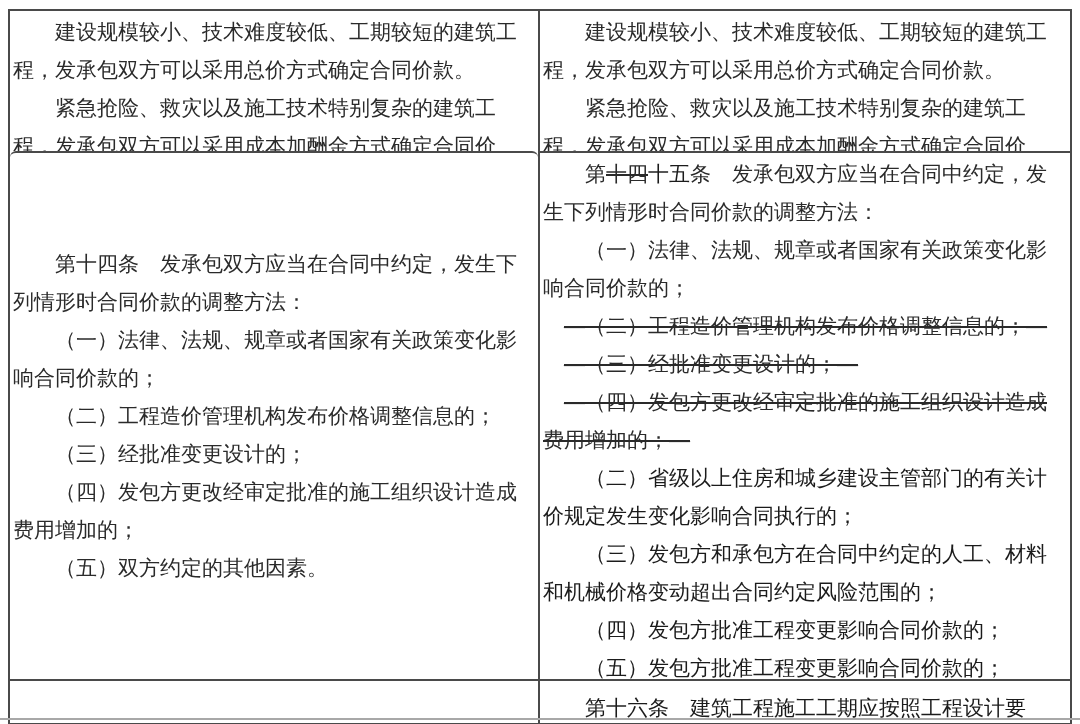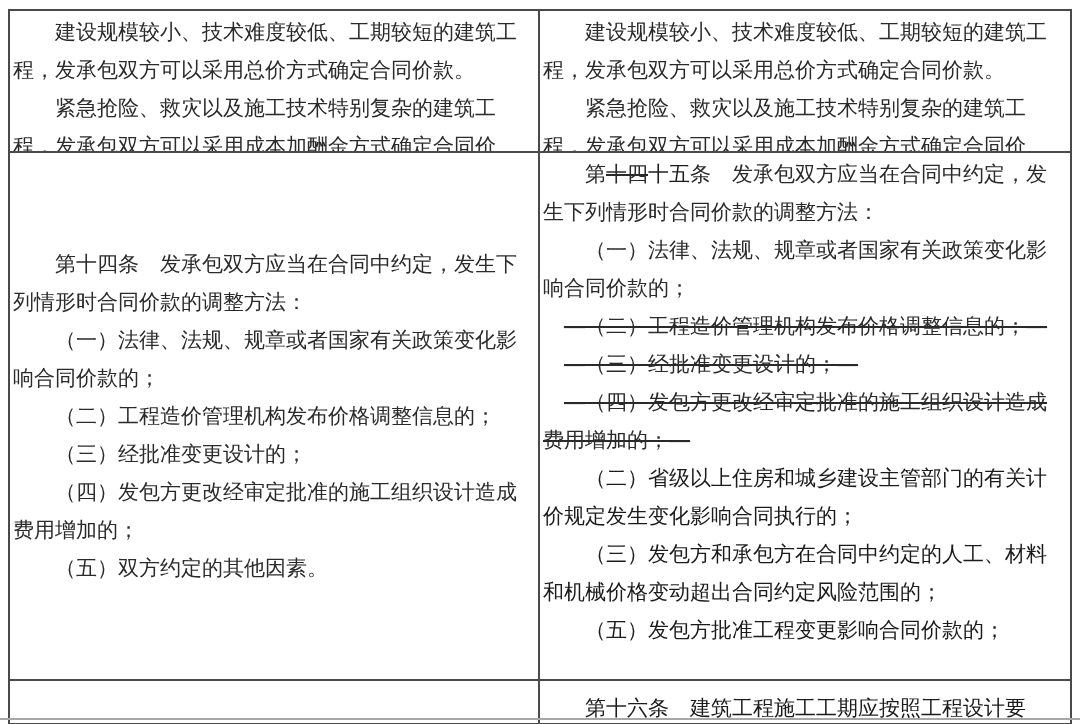--- a/index.html
+++ b/index.html
@@ -24,21 +24,21 @@
     grid-template-rows:140px 528px 44px;
     background:var(--bg);
   }
   .cell{
     box-sizing:border-box;
     padding:2px 3px;
     overflow:hidden;
   }
   .cell.col2{border-left:2px solid var(--border);}
   .cell.rsep{border-top:2px solid var(--border);}
-  .cell.vcenter{display:flex;flex-direction:column;justify-content:center;}
+  .cell.vcenter{display:flex;flex-direction:column;justify-content:center;border-radius:6px;}
   .cell.rowlast{padding-top:8px;}
   .para{
     margin:0;
     text-indent:2em;
     font-size:21px;
     line-height:38px;
     color:var(--text);
     text-align:left;
   }
   .para.deleted{text-indent:1em;}
@@ -84,20 +84,21 @@
         <p class="para"><span class="">（五）双方约定的其他因素。</span></p>
       </div>
       <div class="cell col2 rsep" style="grid-area: 2 / 2;">
         <p class="para"><span class="">第</span><span class="strike">十四</span><span class=" ins">十五</span><span class="">条　发承包双方应当在合同中约定，发生下列情形时合同价款的调整方法：</span></p>
         <p class="para"><span class="">（一）法律、法规、规章或者国家有关政策变化影响合同价款的；</span></p>
         <p class="para deleted"><span class="strike">（二）工程造价管理机构发布价格调整信息的；</span></p>
         <p class="para deleted"><span class="strike">（三）经批准变更设计的；</span></p>
         <p class="para deleted"><span class="strike">（四）发包方更改经审定批准的施工组织设计造成费用增加的；</span></p>
         <p class="para"><span class=" ins">（二）省级以上住房和城乡建设主管部门的有关计价规定发生变化影响合同执行的；</span></p>
         <p class="para"><span class=" ins">（三）发包方和承包方在合同中约定的人工、材料和机械价格变动超出合同约定风险范围的；</span></p>
+        <p class="para"><span class=" ins">（四）发包方批准工程变更影响合同价款的；</span></p>
         <p class="para"><span class=" ins">（五）发包方批准工程变更影响合同价款的；</span></p>
       </div>
       <div class="cell rsep rowlast" style="grid-area: 3 / 1;"></div>
       <div class="cell col2 rsep rowlast" style="grid-area: 3 / 2;">
         <p class="para"><span class=" ins">第十六条　建筑工程施工工期应按照工程设计要求，</span></p>
       </div>
     </div>
   <div class="bottom-edge"></div>
 </div>
 

